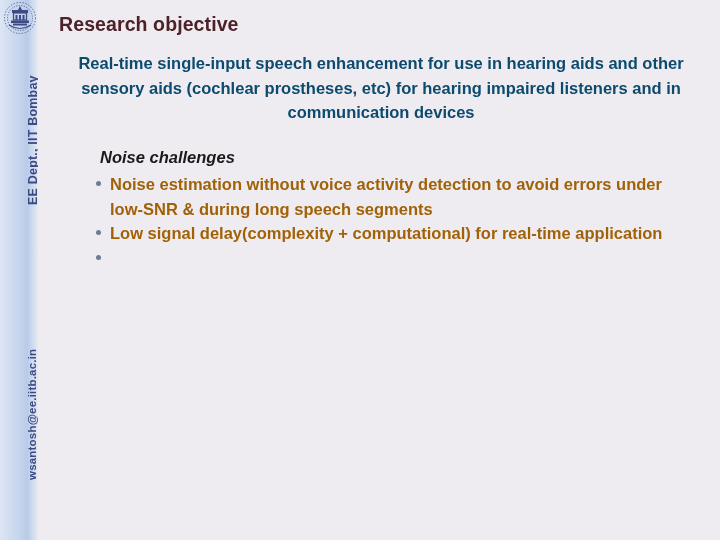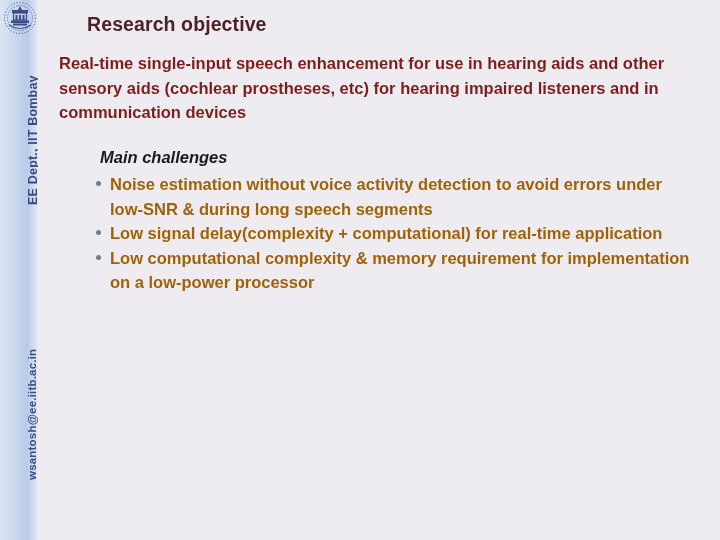--- a/index.html
+++ b/index.html
@@ -65,31 +65,31 @@
     background: #efecf1;
   }
   #page-title {
     position: absolute;
     left: 21px;
     top: 13px;
     font-size: 19.5px;
     font-weight: bold;
     color: #4c2127;
     letter-spacing: 0.1px;
-    margin-left: 28px;
   }
   #objective {
     position: absolute;
-    left: 21px;
+    left: 27px;
     top: 51px;
     width: 632px;
     font-size: 16.5px;
     font-weight: bold;
-    color: #7f1d1d;
+    color: #0c4a6e;
     line-height: 24.5px;
+    text-align: center;
   }
   #challenges-title {
     position: absolute;
     left: 62px;
     top: 148px;
     font-size: 16.5px;
     font-weight: bold;
     font-style: italic;
     color: #1a1a1a;
   }
@@ -156,35 +156,34 @@
 
     <div class="side-text" id="side-email">wsantosh@ee.iitb.ac.in</div>
   </div>
 
   <div id="content">
 
     <div id="page-title">Research objective</div>
 
     <div id="objective">Real-time single-input speech enhancement for use in hearing aids and other sensory aids (cochlear prostheses, etc) for hearing impaired listeners and in communication devices</div>
 
-    <div id="challenges-title">Main challenges</div>
+    <div id="challenges-title">Noise challenges</div>
 
     <div id="bullets">
       <div class="bullet-row">
         <span class="bullet-dot"></span>
         <span>Noise estimation without voice activity detection to avoid errors
 under low-SNR &amp; during long speech segments</span>
       </div>
       <div class="bullet-row">
         <span class="bullet-dot"></span>
         <span>Low signal delay(complexity + computational) for real-time application</span>
       </div>
       <div class="bullet-row">
         <span class="bullet-dot"></span>
-        <span>Low computational complexity &amp; memory requirement for implementation on a low-power processor</span>
       </div>
     </div>
   </div>
 
   <div id="footer">
 
     
 
     
 

